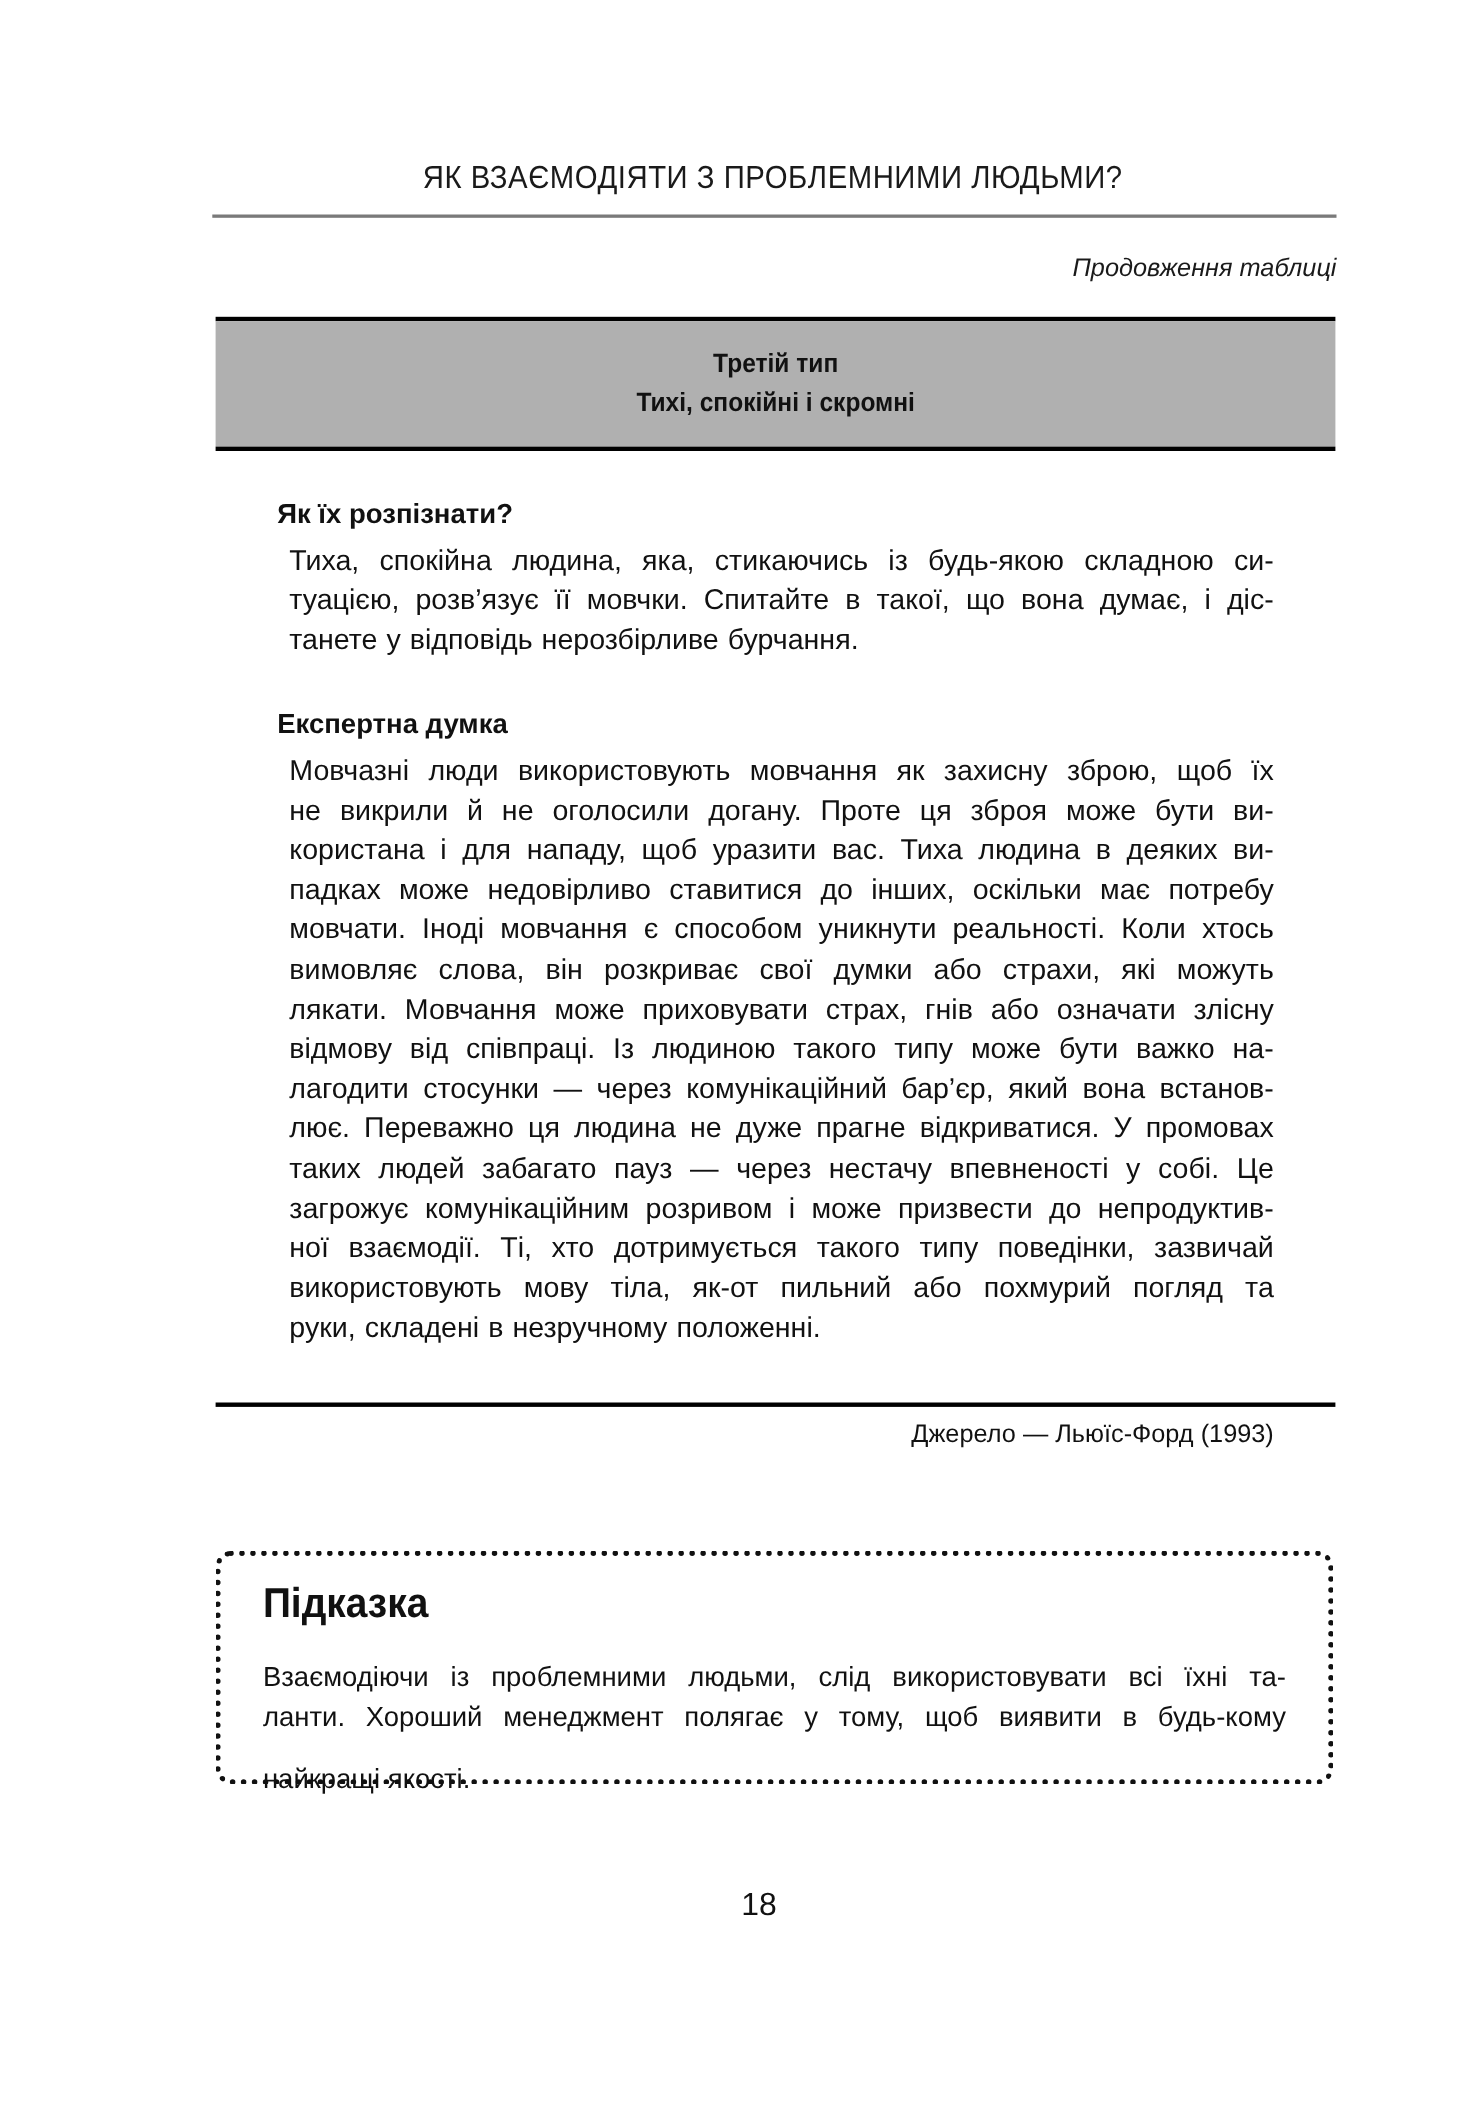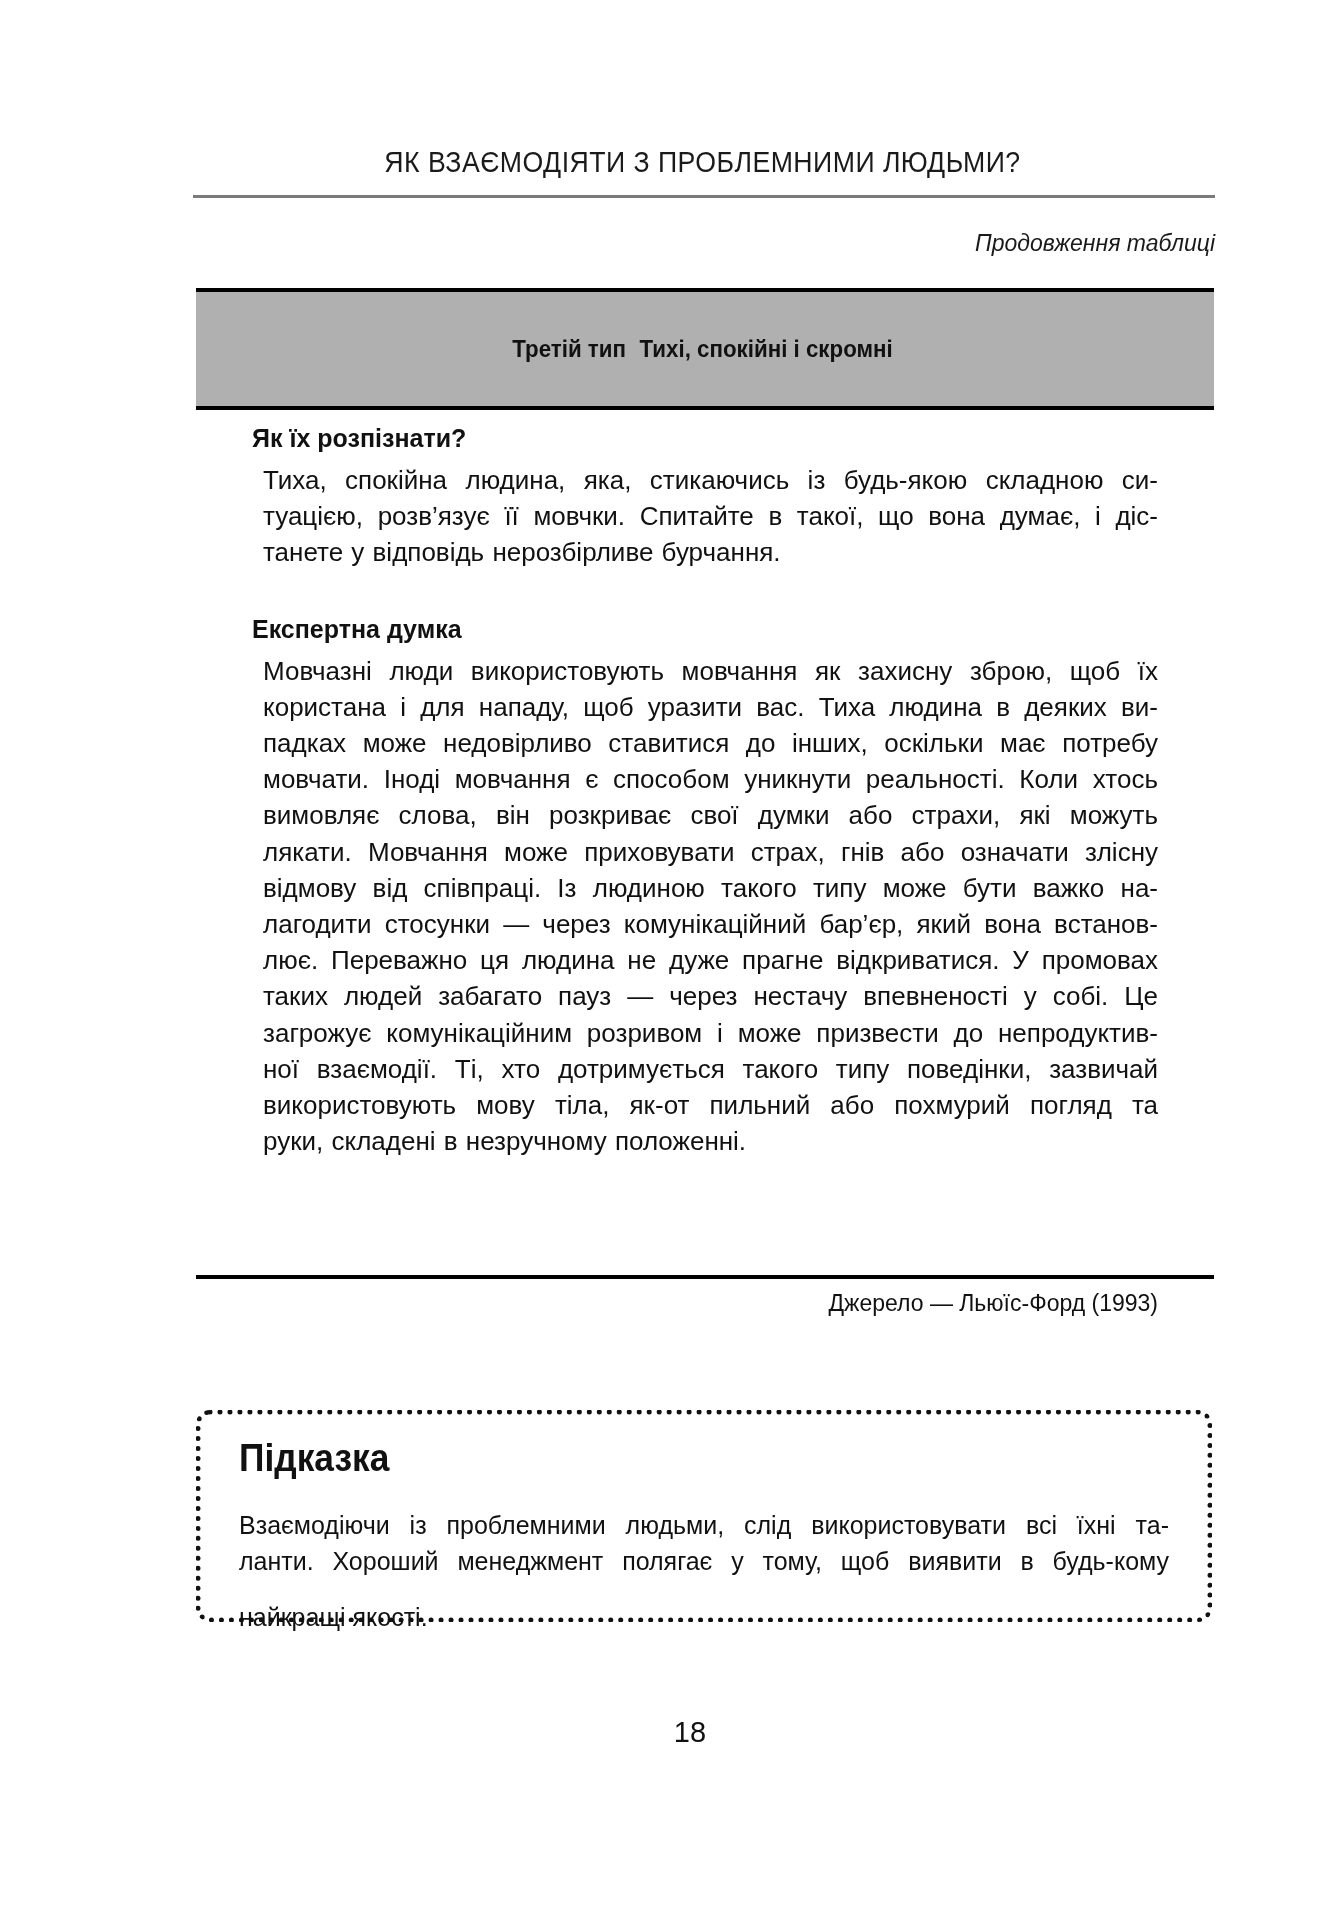--- a/index.html
+++ b/index.html
@@ -17,31 +17,31 @@
     }
     .continuation {
       position: absolute; right: 112px; top: 230px;
       font-size: 23px; font-style: italic; color: #1a1a1a; text-align: right;
     }
     .table-top-rule {
       position: absolute; left: 196px; width: 1018px; top: 288px; height: 4px; background: #000;
     }
     .type-band {
       position: absolute; left: 196px; width: 1018px; top: 292px; height: 114px; background: #b0b0b0;
-      display: flex; flex-direction: row; align-items: center; justify-content: center;
+      display: flex; flex-direction: column; align-items: center; justify-content: center;
     }
     .type-band .line {
       font-weight: bold; font-size: 24px; line-height: 36px; color: #111;
       transform: scaleX(0.93);
     }
     .type-band-rule {
       position: absolute; left: 196px; width: 1018px; top: 406px; height: 4px; background: #000;
     }
     .content {
-      position: absolute; left: 252px; width: 906px; top: 420px;
+      position: absolute; left: 252px; width: 906px; top: 449px;
     }
     .section-title {
       font-weight: bold; font-size: 25px; line-height: 36px; margin: 0; color: #111;
     }
     .para {
       font-size: 26px; line-height: 36.2px; margin: 6px 0 0 11px; text-align: justify;
       word-spacing: 1px; color: #111;
     }
     .para .ln { display: block; text-align-last: justify; white-space: nowrap; }
     .para .ln.last { text-align-last: left; }
@@ -92,20 +92,21 @@
       <span class="ln">Тиха, спокійна людина, яка, стикаючись із будь-якою складною си-</span>
       <span class="ln">туацією, розв’язує її мовчки. Спитайте в такої, що вона думає, і діс-</span>
       <span class="ln last">танете у відповідь нерозбірливе бурчання.</span>
     </p>
   </div>
   <div class="gap"></div>
   <div>
     <h3 class="section-title">Експертна думка</h3>
     <p class="para">
       <span class="ln">Мовчазні люди використовують мовчання як захисну зброю, щоб їх</span>
+      <span class="ln">не викрили й не оголосили догану. Проте ця зброя може бути ви-</span>
       <span class="ln">користана і для нападу, щоб уразити вас. Тиха людина в деяких ви-</span>
       <span class="ln">падках може недовірливо ставитися до інших, оскільки має потребу</span>
       <span class="ln">мовчати. Іноді мовчання є способом уникнути реальності. Коли хтось</span>
       <span class="ln">вимовляє слова, він розкриває свої думки або страхи, які можуть</span>
       <span class="ln">лякати. Мовчання може приховувати страх, гнів або означати злісну</span>
       <span class="ln">відмову від співпраці. Із людиною такого типу може бути важко на-</span>
       <span class="ln">лагодити стосунки — через комунікаційний бар’єр, який вона встанов-</span>
       <span class="ln">лює. Переважно ця людина не дуже прагне відкриватися. У промовах</span>
       <span class="ln">таких людей забагато пауз — через нестачу впевненості у собі. Це</span>
       <span class="ln">загрожує комунікаційним розривом і може призвести до непродуктив-</span>

